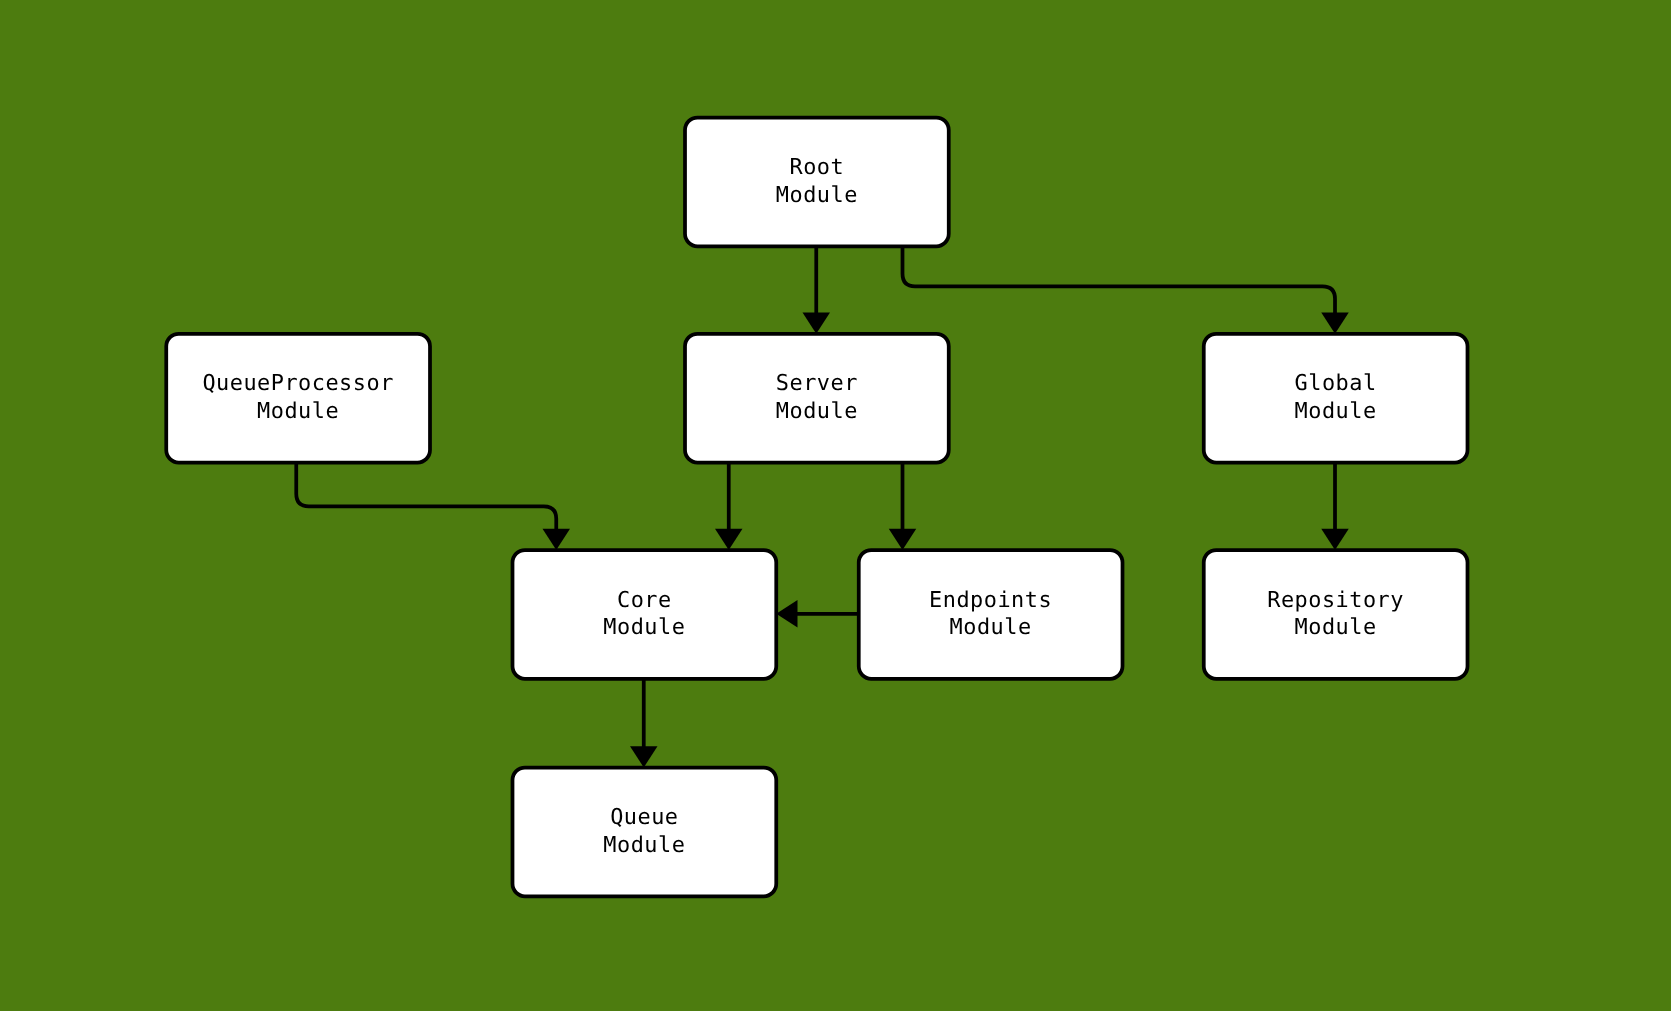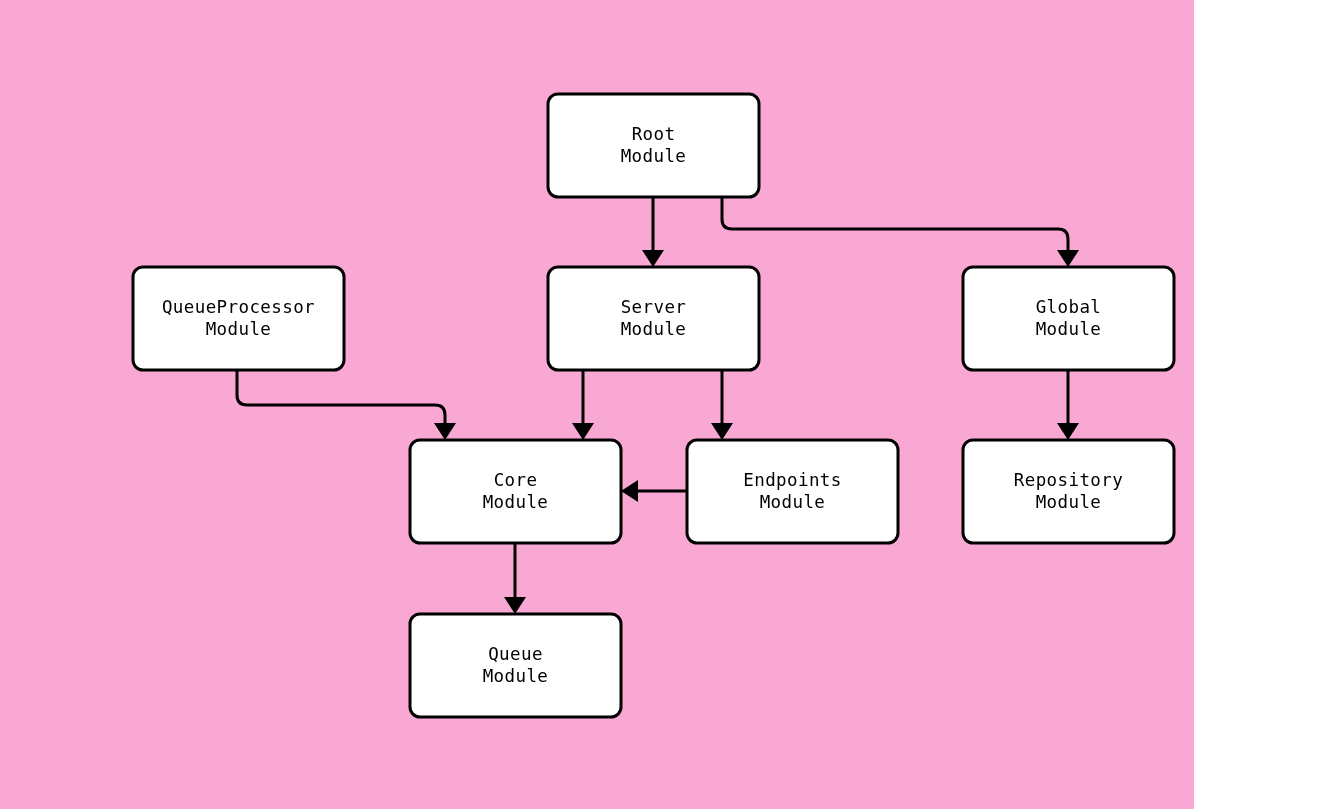--- a/index.html
+++ b/index.html
@@ -8,23 +8,23 @@
     background: #ffffff;
   }
   body {
     width: 1337px;
     height: 809px;
     overflow: hidden;
     font-family: "DejaVu Sans Mono", "Liberation Mono", monospace;
   }
   #diagram-root {
     position: relative;
-    width: 1194px;
+    width: 1337px;
     height: 809px;
-    background: #f9a8d4;
+    background: #4d7c0f;
   }
   svg.canvas {
     position: absolute;
     top: 0;
     left: 0;
     width: 1337px;
     height: 809px;
     display: block;
   }
   .node-rect {

